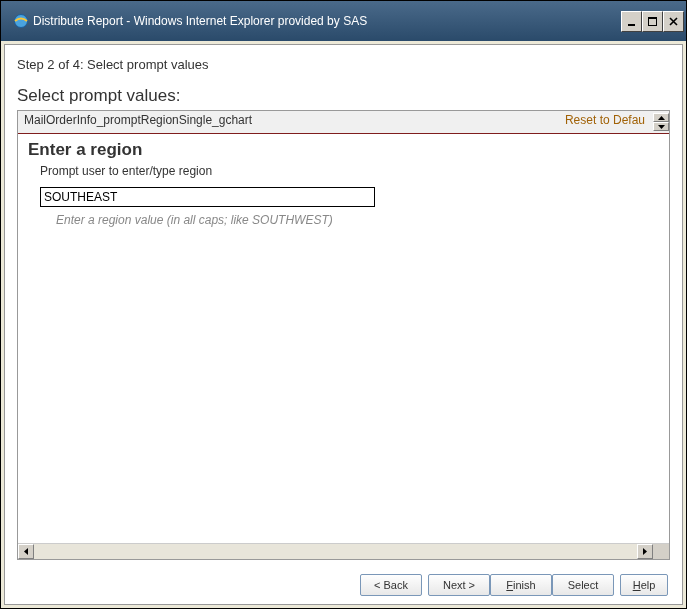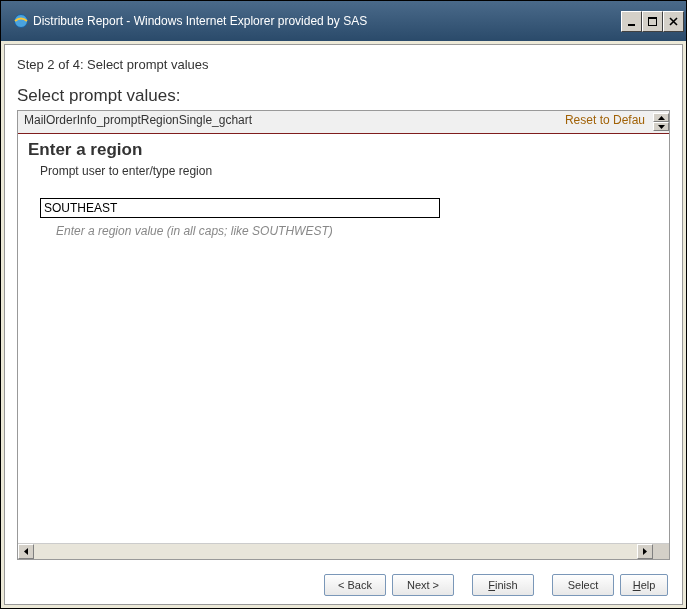--- a/index.html
+++ b/index.html
@@ -129,25 +129,25 @@
     }
     .enter-region {
       font-size: 17px;
       font-weight: bold;
       color: #333;
       margin-bottom: 4px;
     }
     .prompt-instruction {
       font-size: 12px;
       color: #333;
-      margin-bottom: 20px;
+      margin-bottom: 9px;
       margin-left: 12px;
     }
     .region-input {
-      width: 400px;
+      width: 335px;
       font-size: 12px;
       padding: 1px 3px;
       border: 1px solid #000;
       font-family: Tahoma, Verdana, sans-serif;
       margin-left: 12px;
       margin-bottom: 6px;
       height: 20px;
     }
     .hint {
       font-size: 12px;
@@ -173,21 +173,20 @@
       justify-content: center;
     }
     .hscroll-track { flex: 1; background: #e8e5da; }
     .hscroll-corner {
       width: 16px;
       background: #d4d0c8;
     }
     .button-bar {
       display: flex;
       justify-content: flex-end;
-      gap: 18px;
       margin-top: 14px;
       padding-right: 2px;
     }
     .btn-group { display: flex; gap: 6px; }
     .wiz-btn {
       min-width: 62px;
       height: 22px;
       background: linear-gradient(to bottom, #fefefe, #e8e8e8);
       border: 1px solid #7a97b8;
       border-radius: 2px;

